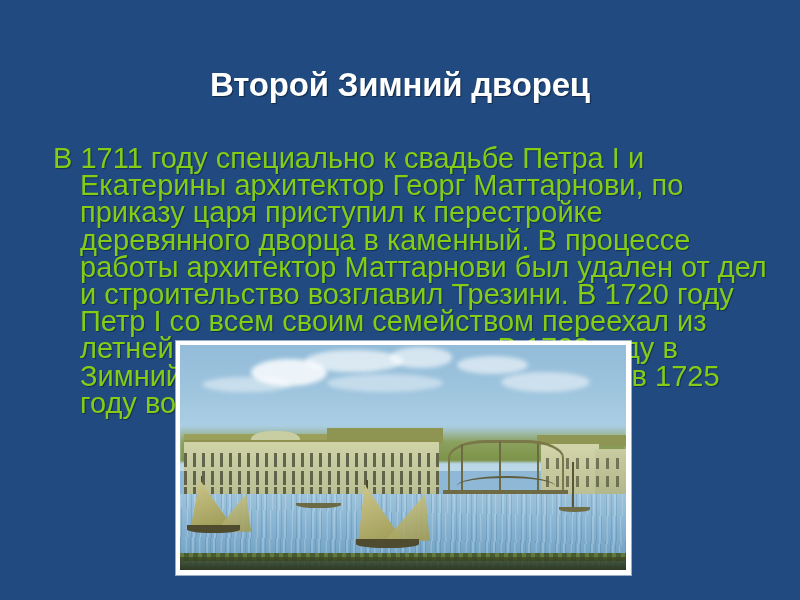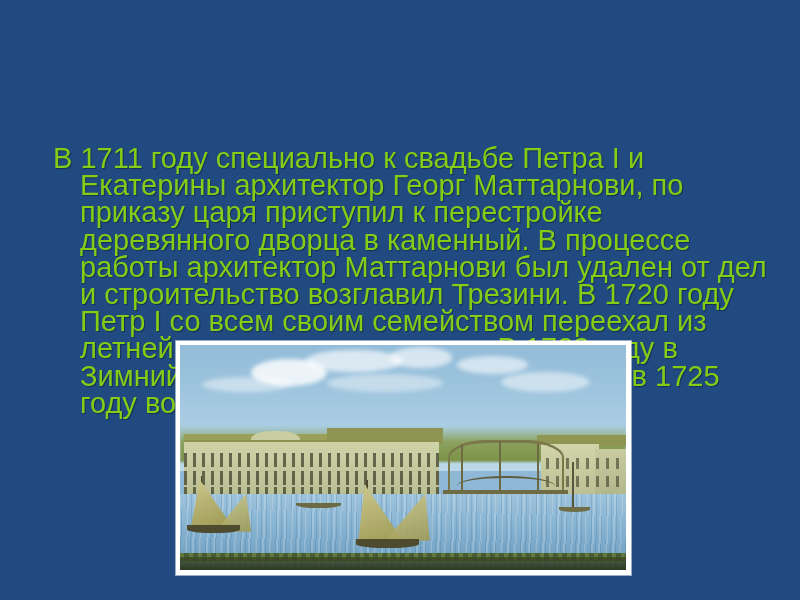--- a/index.html
+++ b/index.html
@@ -229,20 +229,21 @@
     background: repeating-linear-gradient(90deg,
       rgba(96,116,46,.9) 0 4px, rgba(66,84,34,.9) 4px 9px);
     filter: blur(.5px);
   }
 </style>
 </head>
 <body>
 
 <div id="slide">
 
+  <div id="slide-title">Второй Зимний дворец</div>
 
   <div id="slide-body">
     <span class="first-indent">В 1711 году специально к свадьбе Петра I и Екатерины</span><span> архитектор Георг Маттарнови, по приказу царя приступил к перестройке деревянного дворца в каменный. В процессе работы архитектор Маттарнови был удален от дел и строительство возглавил Трезини. В 1720 году Петр I со всем своим семейством переехал из летней резиденции в зимнюю. В 1723 году в Зимний дворец был переведен Сенат. А в 1725 году во дворце скончался император</span>
   </div>
 
   <div id="picture-frame">
     <div id="picture-canvas">
 
       <div class="sky"></div>
       <div class="cloud c1"></div>

